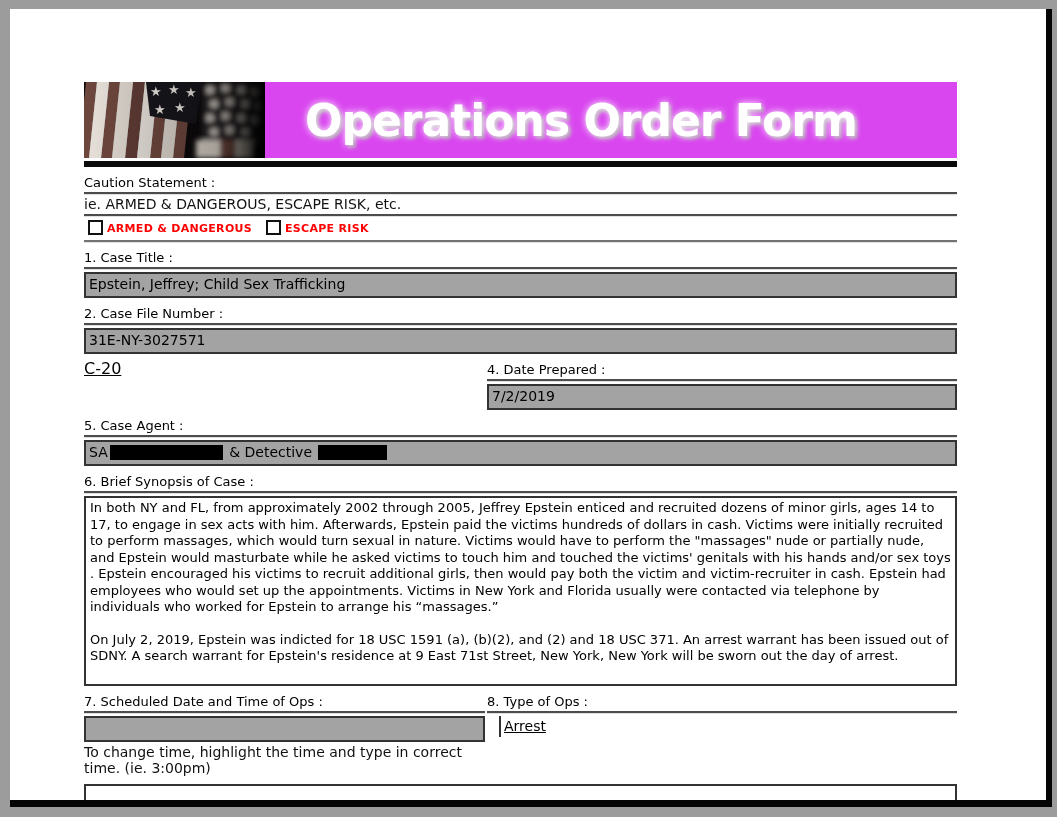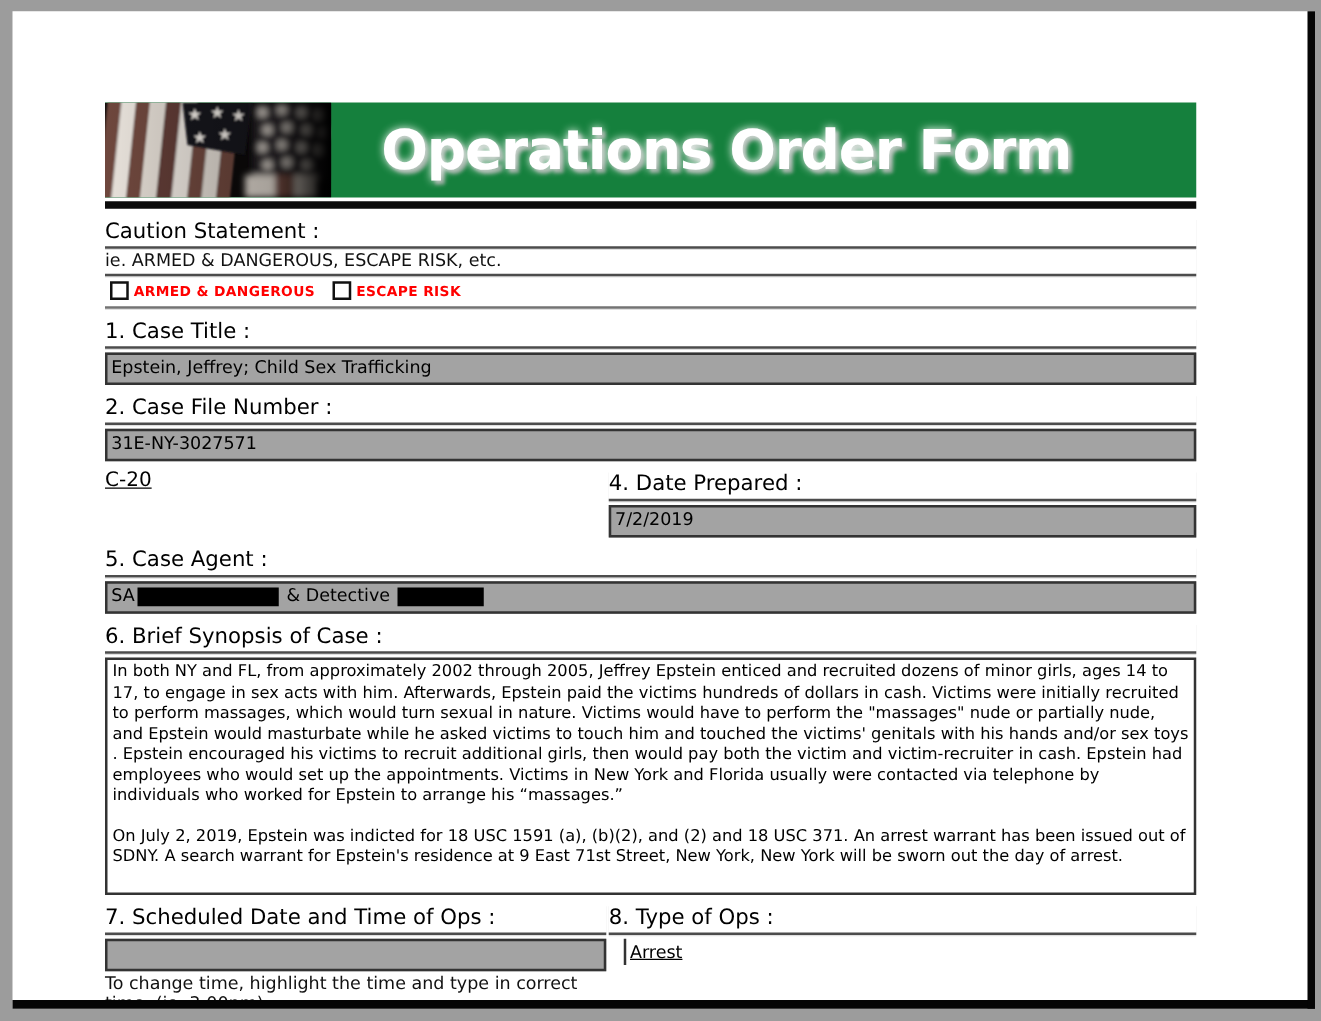--- a/index.html
+++ b/index.html
@@ -17,37 +17,37 @@
     border-right:6px solid #050505;
     border-bottom:7px solid #050505;
     overflow:hidden;
   }
   .content{
     position:absolute;left:74px;top:73px;
     width:873px;
   }
   
   .banner{
-    height:76px;background:#15803d;
+    height:76px;background:#d946ef;
     display:flex;align-items:center;
     overflow:hidden;
   }
   .banner-flag{flex:0 0 181px;height:76px;}
   .banner-title{
     flex:1;text-align:center;
     color:#fff;font-size:44px;font-weight:bold;
     letter-spacing:-1px;
     padding-right:60px;
     text-shadow:0 0 7px rgba(255,255,255,.95), 3px 3px 3px rgba(170,170,170,.8);
     white-space:nowrap;
   }
   .banner-divider{height:6px;background:#0b0b0b;margin-top:3px;}
   
   .lbl{
-    font-size:17px;color:#000;
+    font-size:13px;color:#000;
     padding-bottom:2px;margin-top:8px;
     border-bottom:2px solid #4c4c4c;
     box-shadow:0 1px 0 rgba(0,0,0,.12);
   }
   .hint{
     font-size:14px;color:#111;
     padding:2px 0 2px 0;
     border-bottom:2px solid #4c4c4c;
     box-shadow:0 1px 0 rgba(0,0,0,.12);
   }

